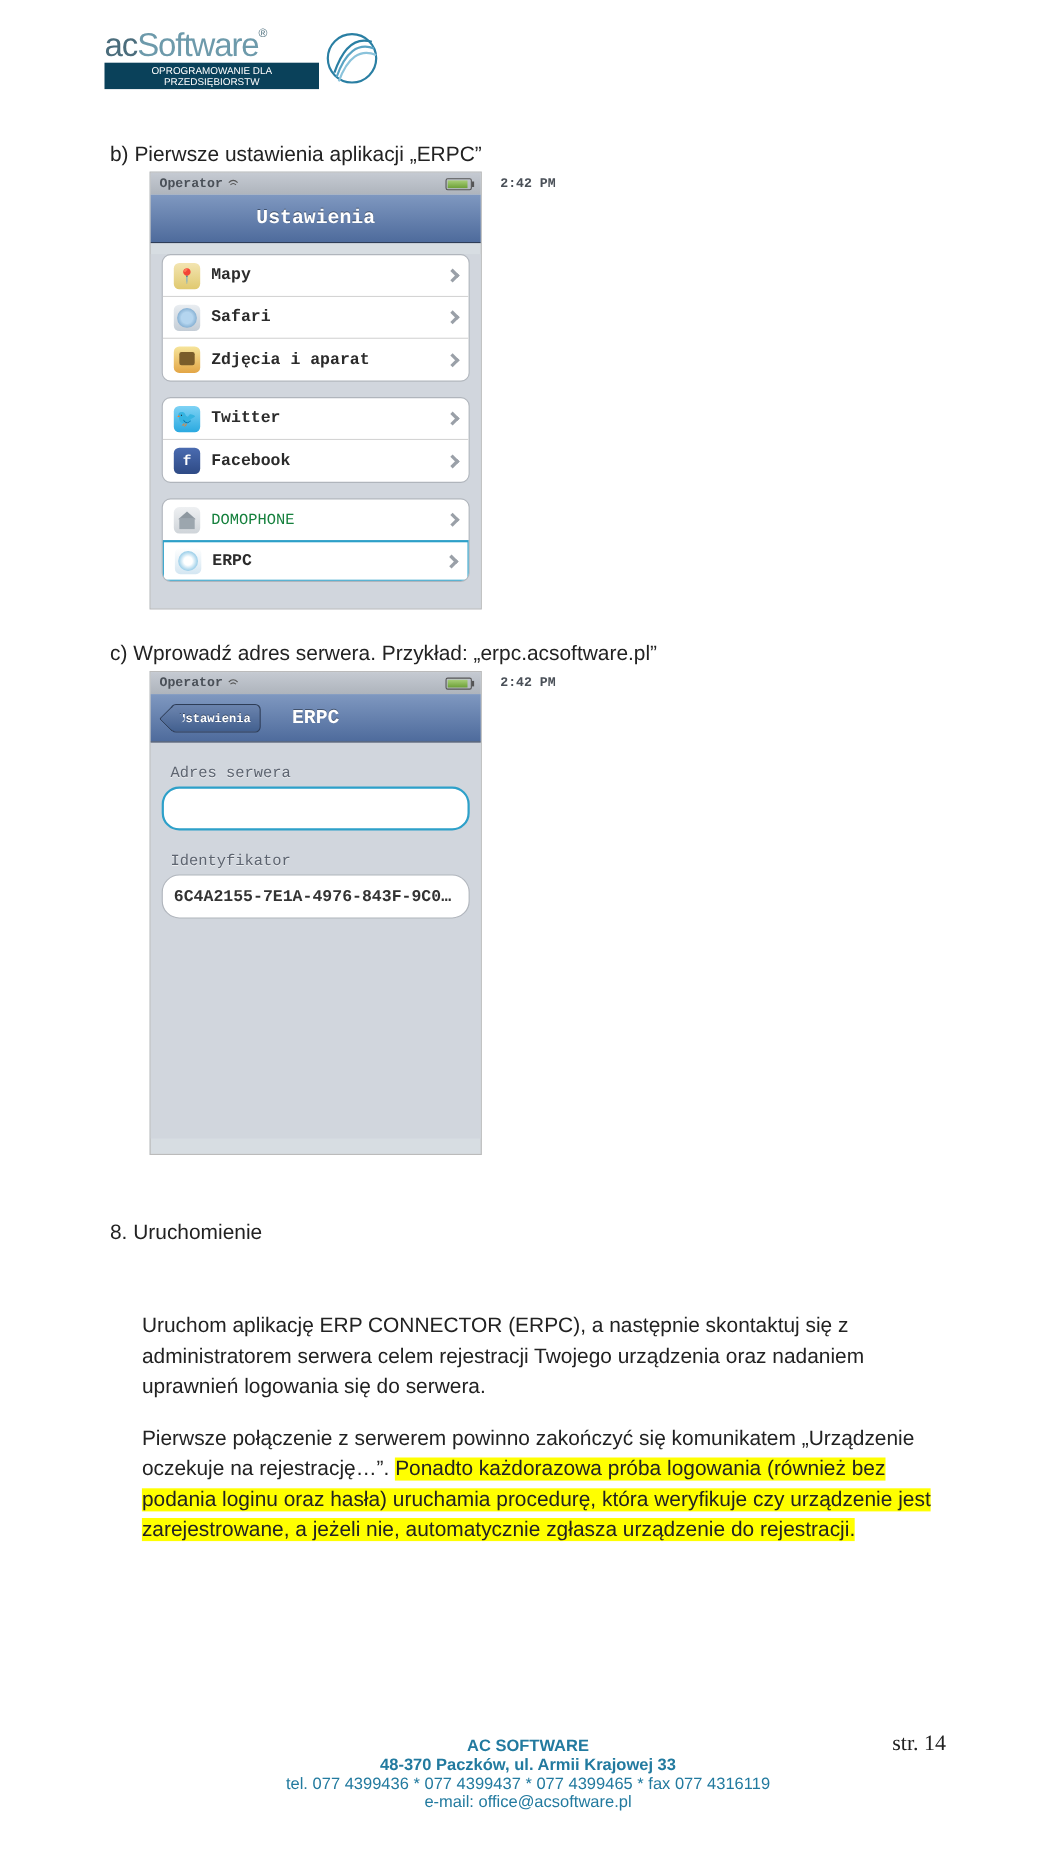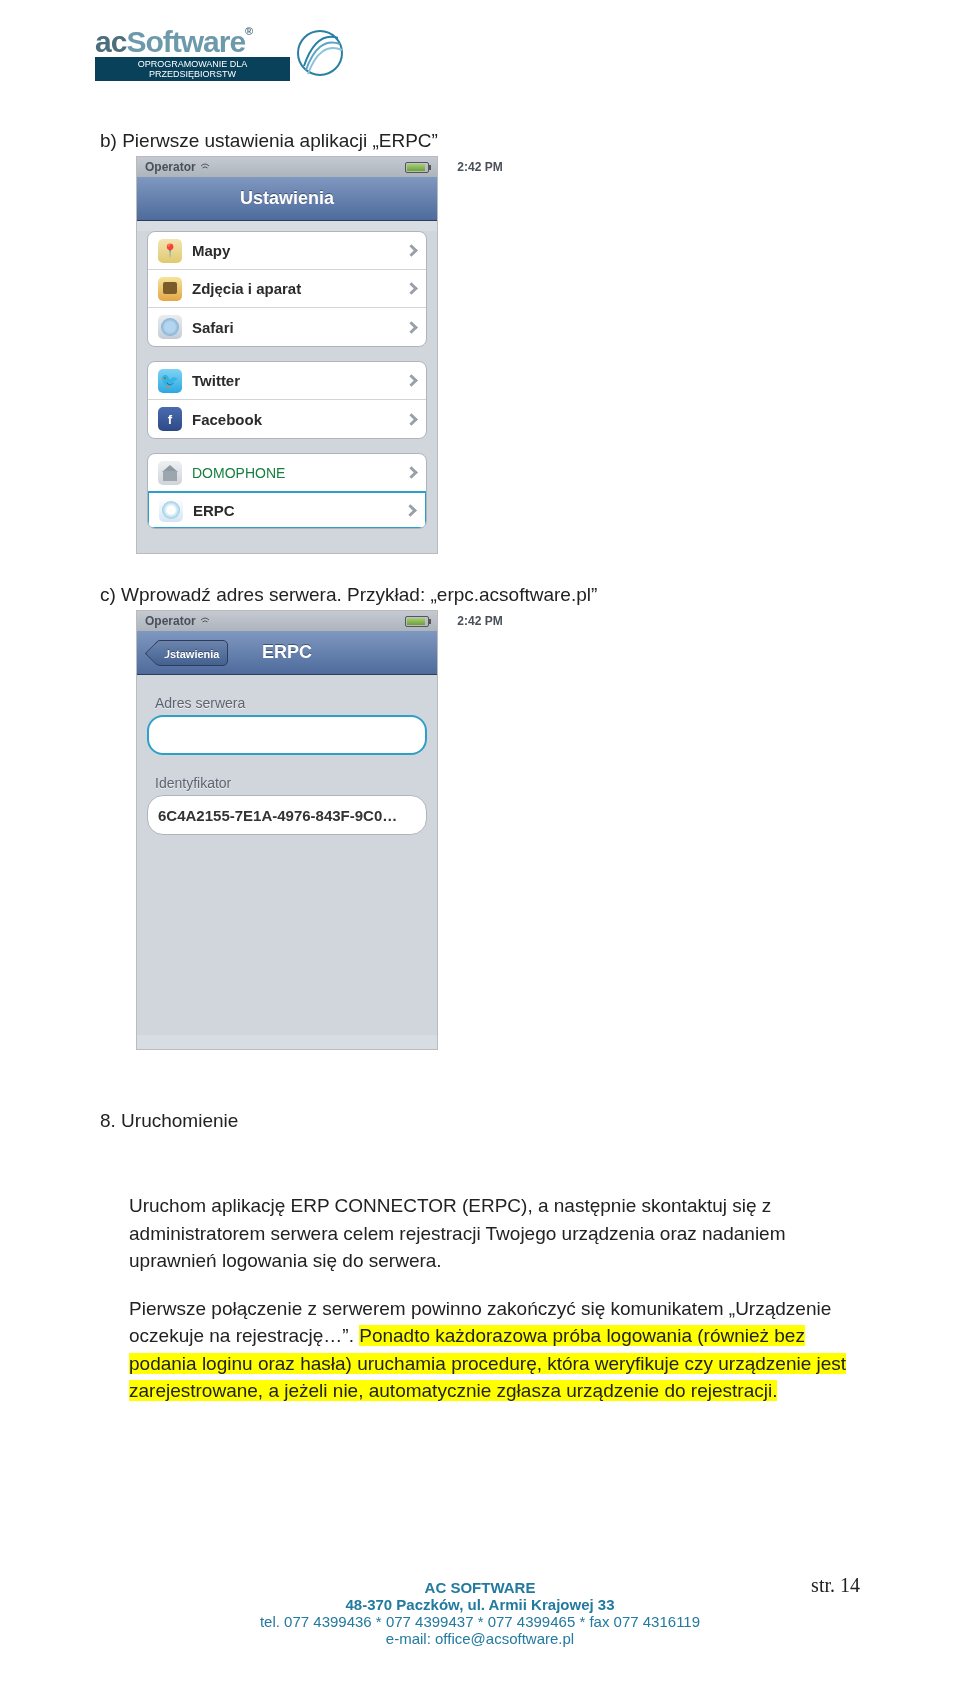--- a/index.html
+++ b/index.html
@@ -21,21 +21,21 @@
     top: 25px;
     left: 95px;
     display: flex;
     align-items: center;
     gap: 6px;
   }
   .logo-text-col { display: flex; flex-direction: column; }
   .logo-ac {
     font-size: 30px;
     color: #4b6d7c;
-    font-weight: 700;
+    font-weight: 400;
     letter-spacing: -1px;
   }
   .logo-ac .soft { color: #6d9aab; }
   .logo-swoop {
     width: 48px; height: 55px;
   }
   .logo-tag {
     background: #0a415a;
     color: #fff;
     font-size: 9px;
@@ -56,21 +56,21 @@
   .section-3 { margin-top: 60px; }
   .section-3 .indent { margin-left: 29px; margin-top: 20px; }
   .highlight { background: #ffff00; }
   
   .phone {
     width: 302px;
     background: #d7dde2;
     border: 1px solid #bbb;
     margin-left: 36px;
     margin-bottom: 10px;
-    font-family: Liberation Sans, sans-serif;
+    font-family: Liberation Mono, monospace;
   }
   .statusbar {
     background: linear-gradient(#c5cad2,#aeb4bc);
     height: 20px;
     display: flex;
     align-items: center;
     justify-content: space-between;
     padding: 0 8px;
     font-size: 12px;
     color: #4a5058;
@@ -245,27 +245,27 @@
         <span class="navbar-title">Ustawienia</span>
       </div>
       <div class="settings-body">
         <div class="group">
           <div class="cell">
             <span class="appicon ic-maps">📍</span>
             <span class="label">Mapy</span>
             <span class="chev"></span>
           </div>
           <div class="cell">
+            <span class="appicon ic-safari"></span>
+            <span class="label">Safari</span>
+            <span class="chev"></span>
+          </div>
+          <div class="cell">
             <span class="appicon ic-photo"></span>
             <span class="label">Zdjęcia i aparat</span>
-            <span class="chev"></span>
-          </div>
-          <div class="cell">
-            <span class="appicon ic-safari"></span>
-            <span class="label">Safari</span>
             <span class="chev"></span>
           </div>
         </div>
         <div class="group">
           <div class="cell">
             <span class="appicon ic-twitter twbird">🐦</span>
             <span class="label">Twitter</span>
             <span class="chev"></span>
           </div>
           <div class="cell">

